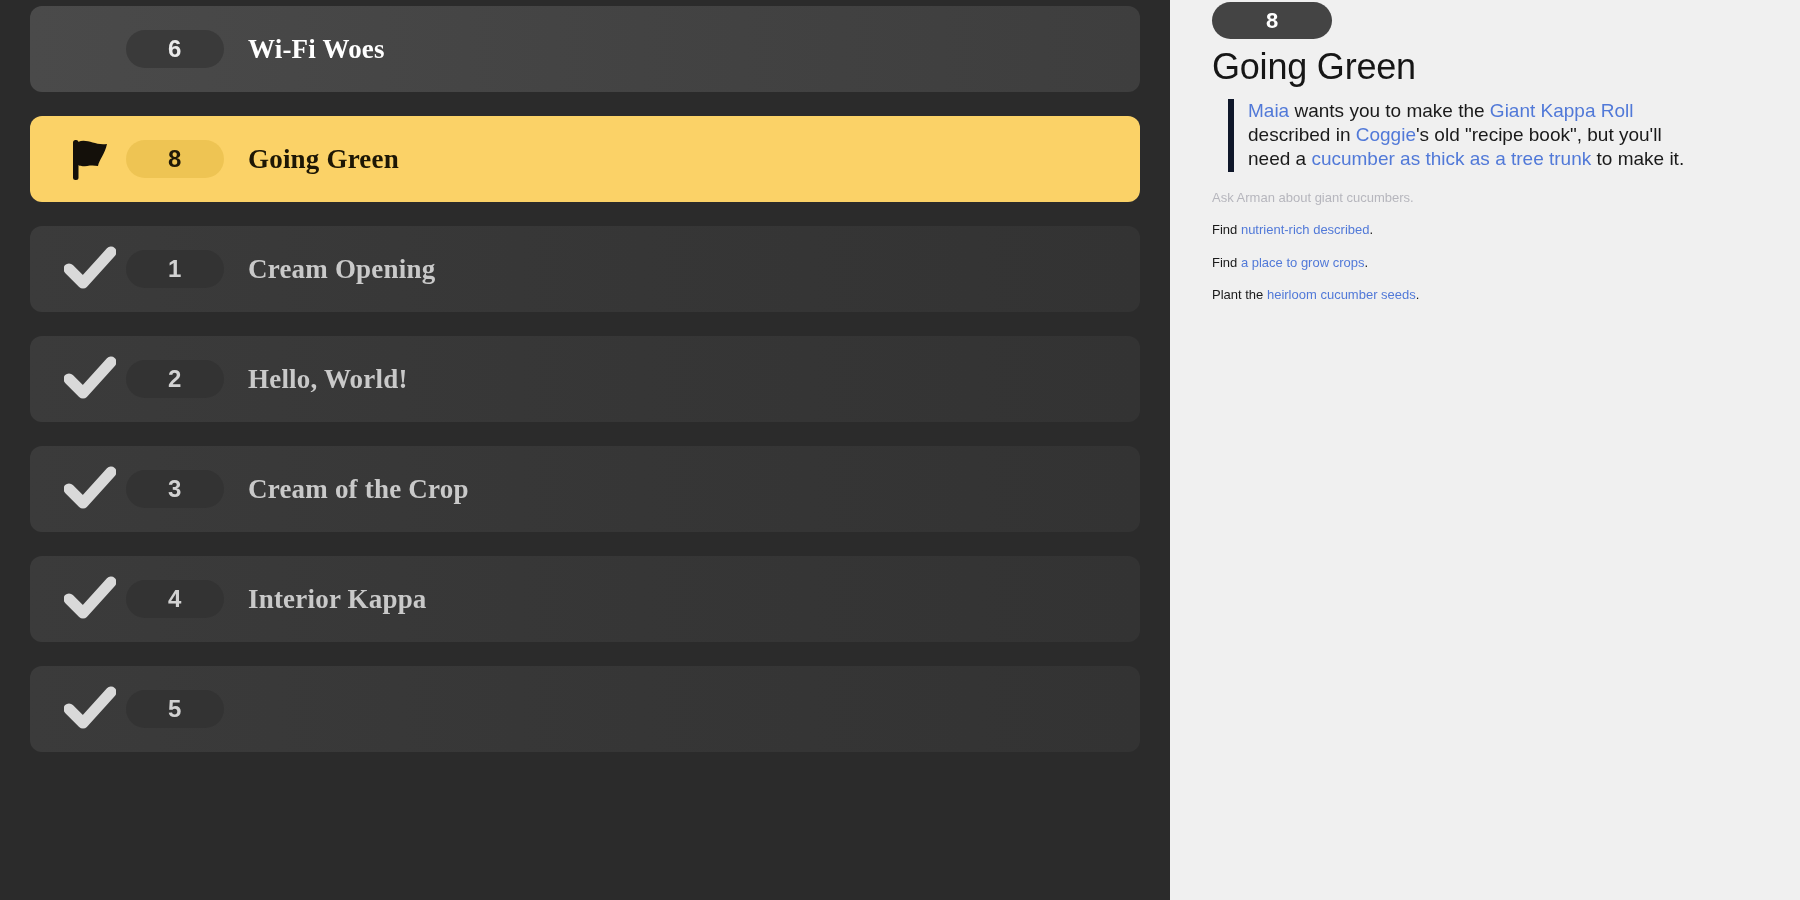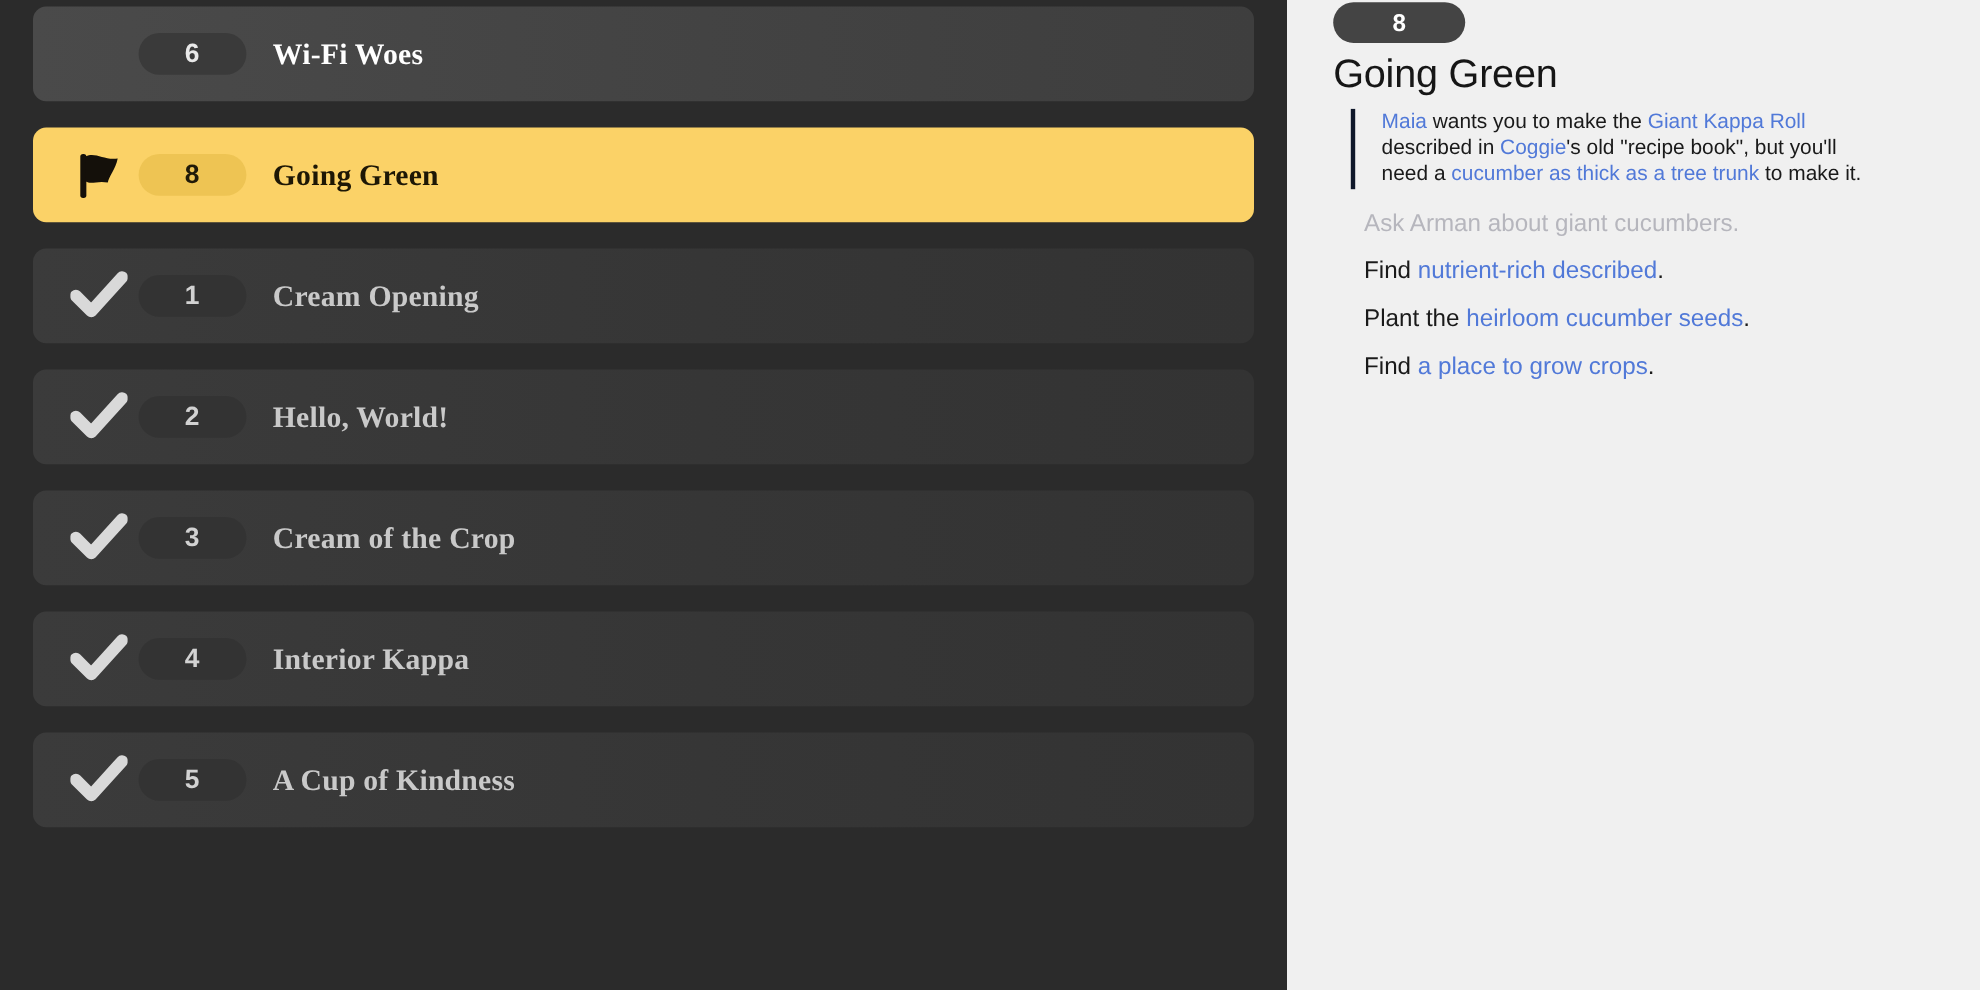--- a/index.html
+++ b/index.html
@@ -146,41 +146,40 @@
     font-size: 36px;
     font-weight: 400;
     color: #161616;
     letter-spacing: -0.2px;
     line-height: 1.1;
   }
 
   #detail-description {
     margin-top: 12px;
     margin-left: 16px;
-    padding-left: 24px;
-    border-left: 4px solid #0f172a;
+    padding-left: 14px;
+    border-left: 6px solid #0f172a;
     font-size: 19px;
     line-height: 1.28;
     color: #1a1a1a;
     max-width: 470px;
   }
 
   .link { color: #5179d8; }
 
   #objective-list {
     margin-top: 18px;
     list-style: none;
   }
 
   .objective {
-    font-size: 22px;
+    font-size: 13px;
     line-height: 1.2;
     color: #1a1a1a;
     margin-bottom: 17px;
-    margin-left: 28px;
   }
 
   .objective .link { color: #5179d8; }
 
   .objective.is-done,
   .objective.is-done .link { color: #b6b6bd; }
 </style>
 </head>
 <body>
 
@@ -239,30 +238,29 @@
           <span class="quest-number">4</span>
           <span class="quest-title">Interior Kappa</span>
         </div>
         <div class="quest-row is-complete">
           <span class="row-icon">
             <svg width="52" height="46" viewBox="0 0 52 46">
               <path d="M5 23 L19 37 L47 6" fill="none" stroke="#d9d9d9" stroke-width="11" stroke-linecap="round" stroke-linejoin="round"></path>
             </svg>
           </span>
           <span class="quest-number">5</span>
-          <span class="quest-title">A Cup of Kindness</span>
         </div>
       </div>
   </div>
 
   <div id="quest-detail-panel">
     <div id="detail-number-badge">8</div>
     <h1 id="detail-title">Going Green</h1>
     <div id="detail-description"><span class="link">Maia</span><span> wants you to make the </span><span class="link">Giant Kappa Roll</span><span> described in </span><span class="link">Coggie</span><span>'s old "recipe book", but you'll need a </span><span class="link">cucumber as thick as a tree trunk</span><span> to make it.</span></div>
     <ul id="objective-list">
         <li class="objective is-done"><span>Ask </span><span class="link">Arman</span><span> about </span><span class="link">giant cucumbers</span><span>.</span></li>
         <li class="objective"><span>Find </span><span class="link">nutrient-rich described</span><span>.</span></li>
+        <li class="objective"><span>Find </span><span class="link">a place to grow crops</span><span>.</span></li>
         <li class="objective"><span>Plant the </span><span class="link">heirloom cucumber seeds</span><span>.</span></li>
-        <li class="objective"><span>Find </span><span class="link">a place to grow crops</span><span>.</span></li>
       </ul>
   </div>
 
 </div>
 
 </body></html>

